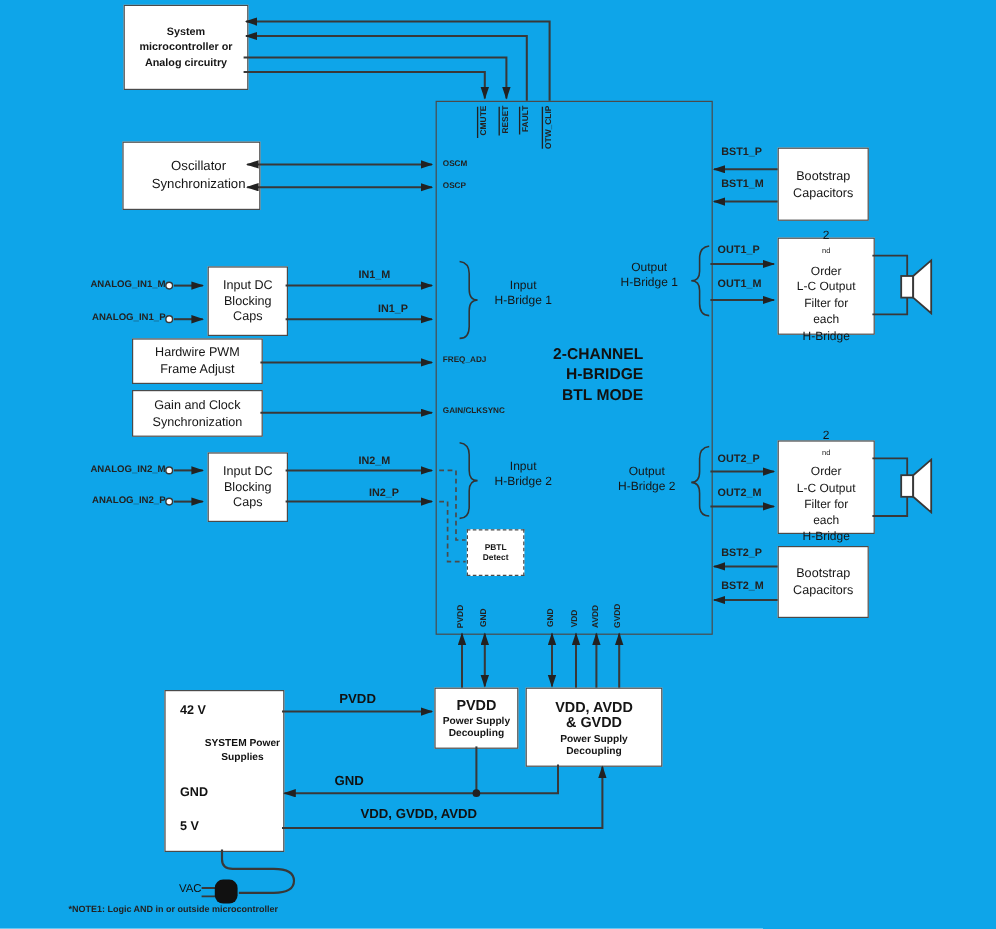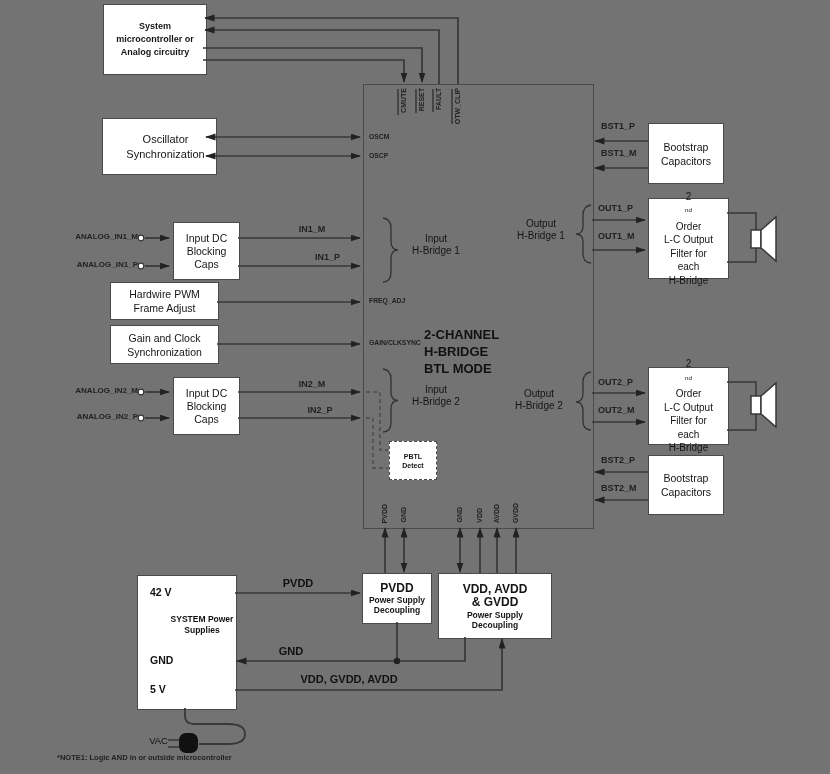--- a/index.html
+++ b/index.html
@@ -1,16 +1,16 @@
 <!DOCTYPE html>
 <html><head>
 <meta charset="utf-8">
 <style>
   html,body{margin:0;padding:0;background:#fff;}
-  .stage{position:relative;width:830px;height:774px;background:#737373;overflow:hidden;
+  .stage{position:relative;width:830px;height:774px;background:#0ea5e9;overflow:hidden;
          font-family:"Liberation Sans",sans-serif;color:#111;}
   .wires{position:absolute;left:0;top:0;z-index:3;pointer-events:none;}
   .box{position:absolute;border:1.5px solid #4a4a4a;background:#fff;z-index:2;
        display:flex;flex-direction:column;align-items:center;justify-content:center;
        text-align:center;color:#151515;}
   .box span{display:block;}
   .b-micro{left:103px;top:4px;width:102px;height:69px;font-size:9px;font-weight:bold;line-height:13px;}
   .b-osc{left:102px;top:118px;width:101px;height:55px;font-size:11px;line-height:15px;padding-left:12px;}
   .b-dc1{left:173px;top:222px;width:65px;height:56px;font-size:10.5px;line-height:13px;}
   .b-pwm{left:110px;top:282px;width:107px;height:36px;font-size:10.5px;line-height:14px;}
@@ -26,21 +26,21 @@
   .b-sys{left:137px;top:575px;width:98px;height:133px;}
   .b-pvdd{left:362px;top:573px;width:68px;height:49px;}
   .b-vdd{left:438px;top:573px;width:112px;height:64px;}
   .t-big{font-size:12px;font-weight:bold;line-height:13.5px;}
   .t-sub{font-size:8.5px;font-weight:bold;line-height:10px;}
   .lbl{position:absolute;z-index:4;white-space:nowrap;color:#111;}
   .sig{font-size:9px;font-weight:bold;color:#222;}
   .asig{font-size:8px;font-weight:bold;color:#222;}
   .pin{font-size:6.8px;font-weight:bold;color:#222;}
   .ctr{text-align:center;} .rgt{text-align:right;}
-  .chip-title{left:424px;top:286px;width:112px;font-size:13px;font-weight:bold;line-height:17px;text-align:left;margin-top:40px;}
+  .chip-title{left:424px;top:286px;width:112px;font-size:13px;font-weight:bold;line-height:17px;text-align:right;}
   .sec{font-size:10px;line-height:12px;text-align:center;color:#151515;}
   .rail{font-size:10.5px;font-weight:bold;width:76px;left:150px;text-align:left;}
   .wlbl{font-size:11px;font-weight:bold;text-align:center;}
   .vpin{position:absolute;z-index:4;writing-mode:vertical-rl;transform:rotate(180deg);
         white-space:nowrap;font-size:7px;font-weight:bold;line-height:10px;color:#222;}
   sup{font-size:0.62em;}
   .note{font-size:7.5px;font-weight:bold;color:#222;}
   .vac{font-size:9.5px;color:#111;}
 </style>
 </head>

